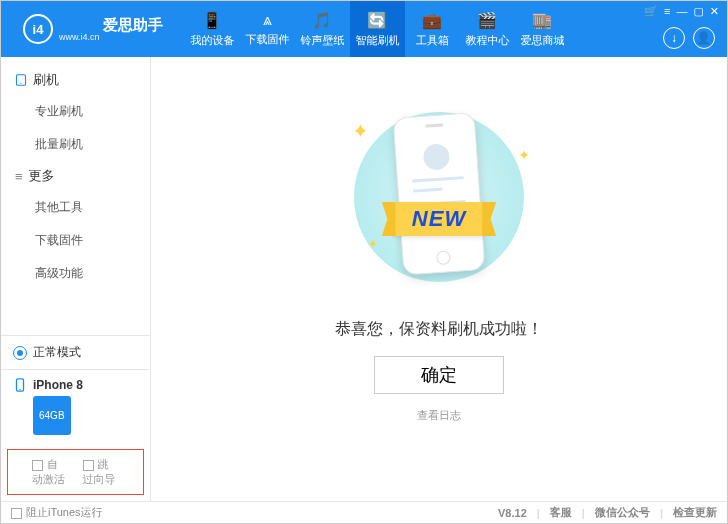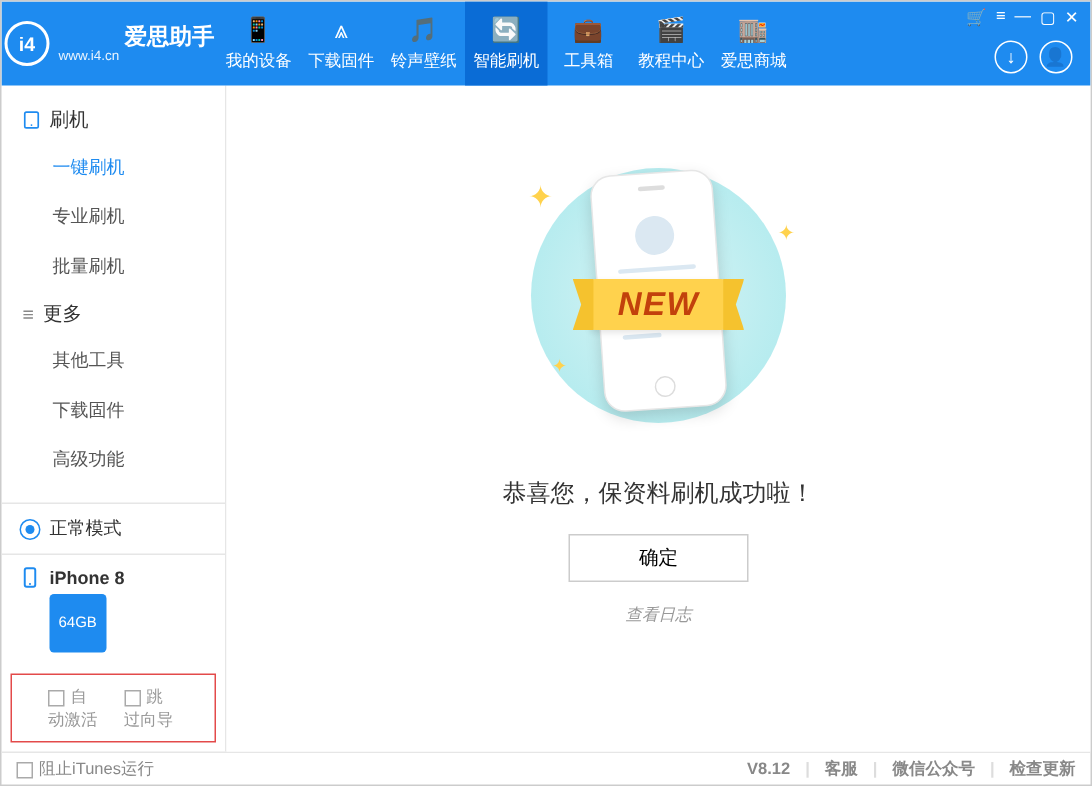--- a/index.html
+++ b/index.html
@@ -1,18 +1,18 @@
 <!DOCTYPE html>
 <html><head>
 <meta charset="utf-8">
 <style>
   * { box-sizing: border-box; margin: 0; padding: 0; }
   body { font-family: "Microsoft YaHei", Arial, sans-serif; font-size: 12px; color: #333; background: #fff; width: 728px; height: 524px; overflow: hidden; border: 1px solid #ccc; }
   .header { background: #1e8bf0; height: 56px; display: flex; align-items: center; color: #fff; position: relative; }
-  .logo-block { display: flex; align-items: center; padding: 0 2px; gap: 6px; }
+  .logo-block { display: flex; align-items: center; padding: 0 22px; gap: 6px; }
   .logo-circle { width: 30px; height: 30px; border: 2px solid #fff; border-radius: 50%; display: flex; align-items: center; justify-content: center; font-weight: bold; font-size: 13px; }
   .logo-text { font-size: 15px; font-weight: bold; line-height: 1; margin-left: 44px; }
   .logo-sub { font-size: 9px; opacity: 0.9; }
   .nav { display: flex; height: 100%; }
   .nav-item { width: 55px; display: flex; flex-direction: column; align-items: center; justify-content: center; gap: 3px; font-size: 11px; cursor: pointer; }
   .nav-item.active { background: #0a6cd6; }
   .nav-item .icon { font-size: 16px; }
   .winctrl { position: absolute; right: 8px; top: 4px; display: flex; gap: 6px; font-size: 11px; }
   .winctrl span { cursor: pointer; }
   .acct { position: absolute; right: 12px; top: 26px; display: flex; gap: 8px; }
@@ -34,27 +34,27 @@
   .cb { width: 11px; height: 11px; border: 1px solid #aaa; display: inline-block; margin-right: 4px; vertical-align: middle; }
   .main { flex: 1; display: flex; flex-direction: column; align-items: center; justify-content: flex-start; padding-top: 40px; background: #fff; }
   .illus { position: relative; width: 230px; height: 200px; }
   .big-circle { position: absolute; left: 50%; top: 50%; transform: translate(-50%, -50%); width: 170px; height: 170px; background: radial-gradient(circle at center, #d8f4f5 0%, #b7ecef 70%, #a9e6ea 100%); border-radius: 50%; }
   .spark { position: absolute; color: #ffd24d; }
   .phone { position: absolute; left: 50%; top: 50%; transform: translate(-50%, -52%) rotate(-4deg); width: 82px; height: 158px; background: #fff; border-radius: 14px; box-shadow: 0 4px 10px rgba(0,0,0,0.15); border: 1px solid #e6e6e6; }
   .phone::before { content:""; position:absolute; left:50%; top:8px; transform:translateX(-50%); width:18px; height:3px; background:#ddd; border-radius:2px; }
   .phone::after { content:""; position:absolute; left:50%; bottom:7px; transform:translateX(-50%); width:12px; height:12px; border:1.5px solid #ddd; border-radius:50%; }
   .phone .bar { position:absolute; left:14px; right:14px; height:3px; background:#dbe8f2; border-radius:2px; }
   .phone .c { position:absolute; left:50%; transform:translateX(-50%); width:26px; height:26px; background:#dbe8f2; border-radius:50%; top:28px; }
-  .ribbon { position: absolute; left: 50%; top: 89px; transform: translateX(-50%); background: #ffd24d; color: #c2410c; font-weight: bold; font-size: 22px; padding: 4px 18px; letter-spacing: 1px; border-radius: 3px; box-shadow: 0 2px 4px rgba(0,0,0,0.1); font-style: italic; }
+  .ribbon { position: absolute; left: 50%; top: 105px; transform: translateX(-50%); background: #ffd24d; color: #1d4ed8; font-weight: bold; font-size: 22px; padding: 4px 18px; letter-spacing: 1px; border-radius: 3px; box-shadow: 0 2px 4px rgba(0,0,0,0.1); font-style: italic; }
   .ribbon::before, .ribbon::after { content:""; position:absolute; top:0; bottom:0; width:14px; background:#f5c22e; }
   .ribbon::before { left:-12px; clip-path: polygon(0 0, 100% 0, 100% 100%, 0 100%, 40% 50%); }
   .ribbon::after { right:-12px; clip-path: polygon(0 0, 100% 0, 60% 50%, 100% 100%, 0 100%); }
   .msg { margin-top: 22px; font-size: 16px; color: #333; }
-  .btn-ok { margin-top: 16px; border: 1px solid #ccc; background: #fff; padding: 6px 46px; font-size: 13px; cursor: pointer; }
-  .link-log { margin-top: 14px; font-size: 11px; color: #999; cursor: pointer; font-style: italic; }
+  .btn-ok { margin-top: 16px; border: 1px solid #ccc; background: #fff; padding: 6px 46px; font-size: 18px; cursor: pointer; }
+  .link-log { margin-top: 14px; font-size: 11px; color: #999; cursor: pointer; }
   .footer { height: 22px; border-top: 1px solid #e6e6e6; display: flex; align-items: center; font-size: 11px; color: #888; padding: 0 10px; justify-content: space-between; }
   .footer .right { display: flex; gap: 10px; align-items: center; font-weight: bold; }
   .footer .right span { cursor: pointer; }
   .sep { color: #ddd; }
 </style>
 </head>
 <body>
 
 <div class="header">
   <div class="logo-block">
@@ -112,21 +112,20 @@
 <div class="body">
   <div class="sidebar">
     <div class="side-scroll">
       <div class="group-head">
         <svg class="sq" viewBox="0 0 16 16">
             <rect x="2" y="1" width="12" height="14" rx="1.5" fill="none" stroke="#1e8bf0" stroke-width="1.5"></rect>
             <circle cx="8" cy="12.5" r="0.8" fill="#1e8bf0"></circle>
           </svg>
         <span>刷机</span>
       </div>
-      <div class="side-item active">一键刷机</div>
       <div class="side-item">专业刷机</div>
       <div class="side-item">批量刷机</div>
 
       <div class="group-head">
         <span style="color:#888;">≡</span>
         <span>更多</span>
       </div>
       <div class="side-item">其他工具</div>
       <div class="side-item">下载固件</div>
       <div class="side-item">高级功能</div>

